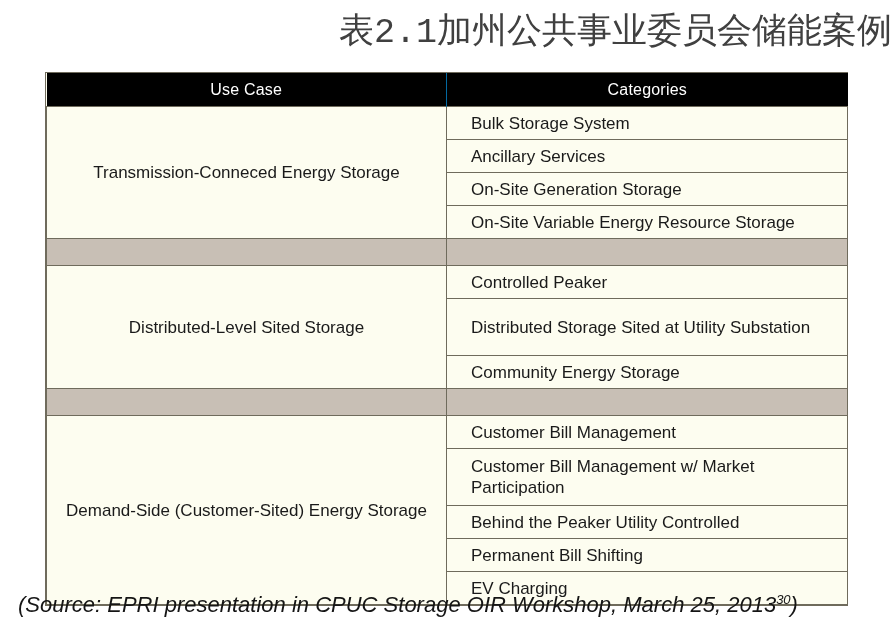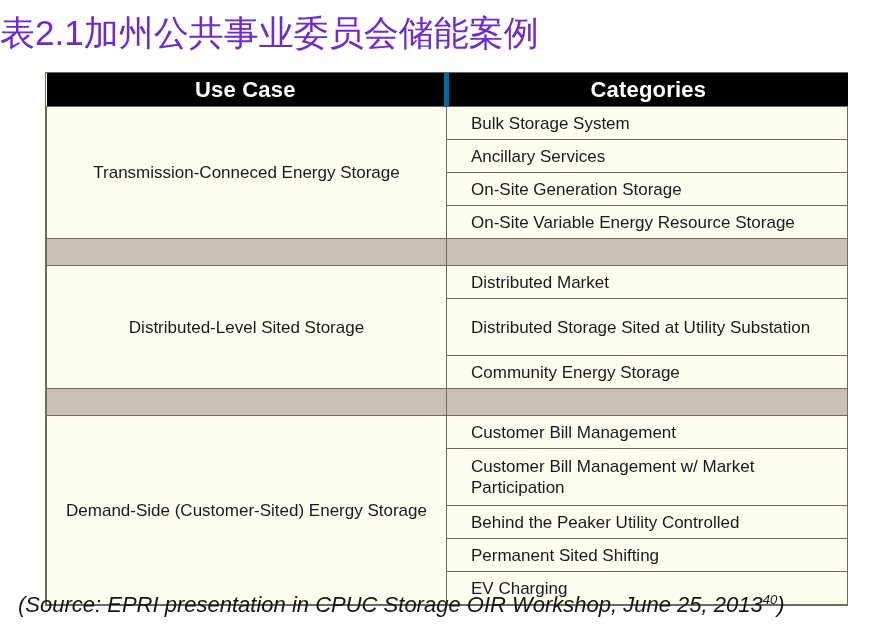--- a/index.html
+++ b/index.html
@@ -22,27 +22,27 @@
     position: relative;
     box-sizing: border-box;
   }
 
   
   .title {
     position: absolute;
     top: 8px;
     left: 0;
     width: 892px;
-    text-align: left;
+    text-align: right;
     font-size: 35px;
     line-height: 50px;
-    color: #6d28d9;
+    color: #404040;
     letter-spacing: 0px;
     white-space: nowrap;
-    font-family: Liberation Sans, sans-serif;
+    font-family: Liberation Mono, monospace;
   }
 
   
   .table-wrap {
     position: absolute;
     left: 45px;
     top: 72px;
     width: 803px;
     border: 1px solid #6f6b5c;
     box-sizing: border-box;
@@ -55,30 +55,30 @@
     table-layout: fixed;
     background: #fdfdf0;
   }
 
   table.cpuc col.usecase-col { width: 400px; }
   table.cpuc col.cat-col { width: 401px; }
 
   thead th {
     background: #000000;
     color: #ffffff;
-    font-size: 22px;
-    font-weight: bold;
+    font-size: 16px;
+    font-weight: normal;
     text-align: center;
     height: 33px;
     padding: 0 6px;
     border: none;
     letter-spacing: 0.2px;
   }
   thead th.divider-cell {
-    border-left: 5px solid #0369a1;
+    border-left: 1px solid #0369a1;
   }
 
   tbody td {
     border: 1px solid #6f6b5c;
     background: #fdfdf0;
     font-size: 17px;
     color: #1a1a1a;
     padding: 0 8px;
     vertical-align: middle;
   }
@@ -163,21 +163,21 @@
           <td class="category">On-Site Variable Energy Resource Storage</td>
         </tr>
 
         <tr class="spacer">
           <td></td>
           <td></td>
         </tr>
 
         <tr>
           <td class="usecase" rowspan="3">Distributed-Level Sited Storage</td>
-          <td class="category">Distributed Market</td>
+          <td class="category">Controlled Peaker</td>
         </tr>
         <tr>
           <td class="category two-line">Distributed Storage Sited at Utility Substation</td>
         </tr>
         <tr>
           <td class="category">Community Energy Storage</td>
         </tr>
 
         <tr class="spacer">
           <td></td>
@@ -188,25 +188,25 @@
           <td class="usecase" rowspan="5">Demand-Side (Customer-Sited) Energy Storage</td>
           <td class="category">Customer Bill Management</td>
         </tr>
         <tr>
           <td class="category two-line">Customer Bill Management w/ Market Participation</td>
         </tr>
         <tr>
           <td class="category">Behind the Peaker Utility Controlled</td>
         </tr>
         <tr>
-          <td class="category">Permanent Sited Shifting</td>
+          <td class="category">Permanent Bill Shifting</td>
         </tr>
         <tr>
           <td class="category">EV Charging</td>
         </tr>
 
       </tbody>
     </table>
   </div>
 
-  <div class="caption"><span>(Source: EPRI presentation in CPUC Storage OIR Workshop, June 25, 2013</span><sup>40</sup><span>)</span></div>
+  <div class="caption"><span>(Source: EPRI presentation in CPUC Storage OIR Workshop, March 25, 2013</span><sup>30</sup><span>)</span></div>
 
 </div>
 
 </body></html>

